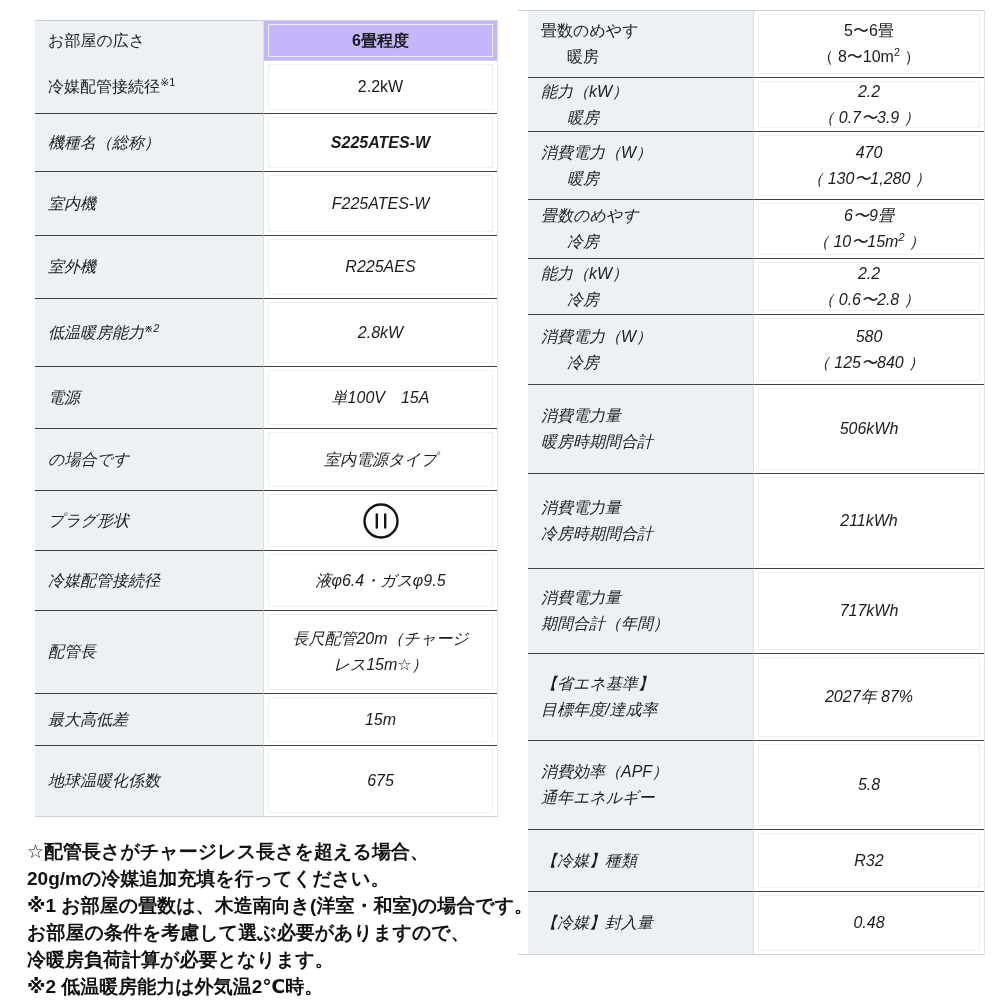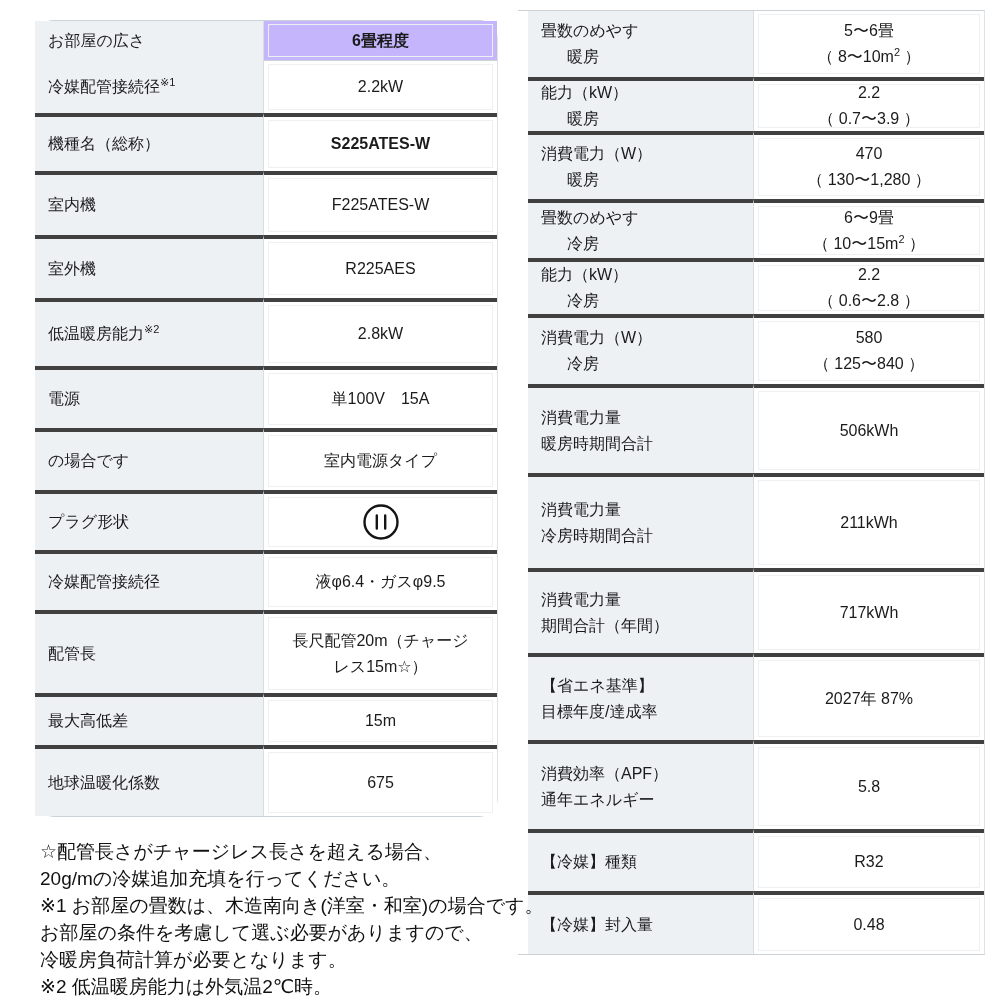--- a/index.html
+++ b/index.html
@@ -16,40 +16,40 @@
   .row{display:flex;box-sizing:border-box;}
   .lab{
     background:#edf1f4;box-sizing:border-box;flex:0 0 auto;
     display:flex;flex-direction:column;justify-content:center;
     padding-left:13px;font-size:16px;line-height:26px;
   }
   .val{
     flex:1;box-sizing:border-box;display:flex;
     border-left:1px solid #d9dde0;background:#ffffff;
   }
-  .row.sep .lab, .row.sep .val{border-top:4px solid #404040;}
+  .row.sep .lab, .row.sep .val{border-top:1px solid #404040;font-style:italic;}
   .row.vsep .val{border-top:1px solid #ccd3d8;}
   .vbox{
     flex:1;margin:3px 4px;border:1px solid #eef1f2;
     display:flex;flex-direction:column;justify-content:center;align-items:center;
     text-align:center;font-size:16px;line-height:26px;
   }
   .row.tint .val{background:#c4b5fd;}
   .row.tint .vbox{border-color:#eceff1;}
   .bold{font-weight:bold;}
   .ind{padding-left:26px;}
   sup.fsup{font-size:11px;line-height:0;}
   sup.msup{font-size:11px;line-height:0;}
-  .left-tbl{left:35px;top:20px;width:463px;border-radius:19px;}
+  .left-tbl{left:35px;top:20px;width:463px;}
   .left-tbl .lab{width:228px;}
   .right-tbl{left:518px;top:10px;width:467px;}
   .right-tbl .lab{width:225px;margin-left:10px;}
   .notes{
-    position:absolute;left:40px;top:838px;
-    font-size:19px;font-weight:400;line-height:27px;color:#111;
+    position:absolute;left:27px;top:838px;
+    font-size:19px;font-weight:700;line-height:27px;color:#111;
   }
   .notes div{white-space:nowrap;}
   .plug-svg{display:block;}
 </style>
 </head>
 <body>
 
 <div class="tbl left-tbl">
 
   <div class="row tint" style="height:39px">

